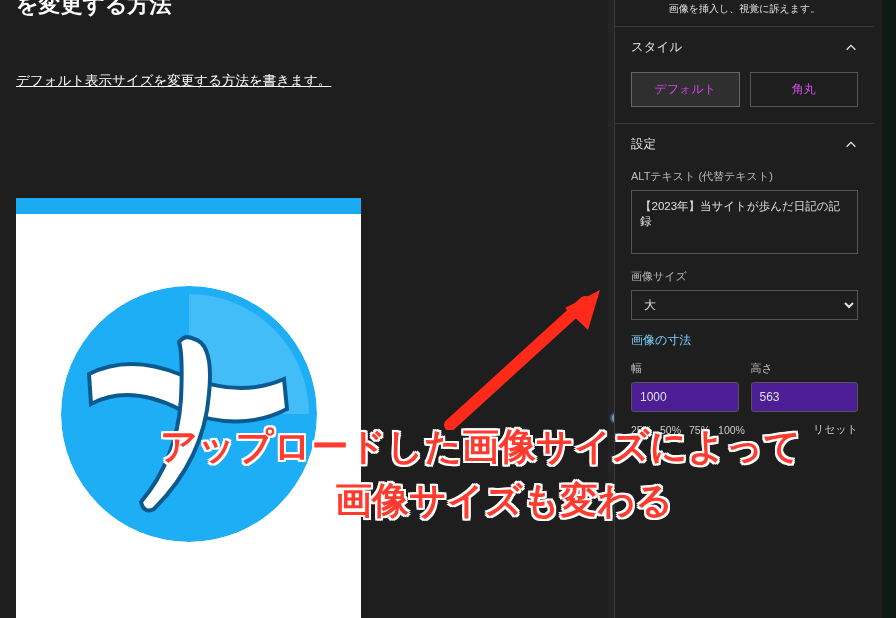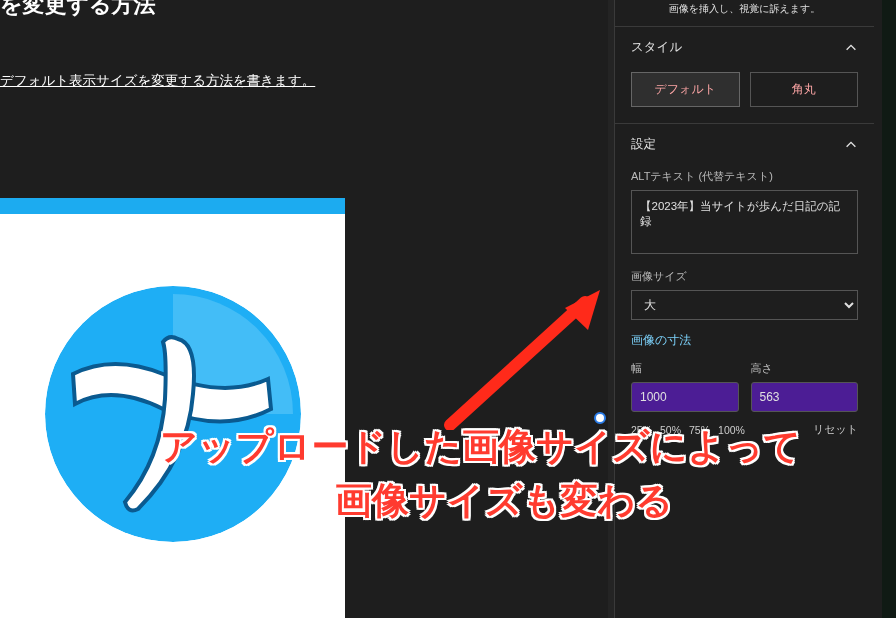--- a/index.html
+++ b/index.html
@@ -7,21 +7,21 @@
     width: 896px;
     height: 618px;
     background: #1e1e1e;
     font-family: -apple-system, "Segoe UI", "Hiragino Sans", "Meiryo", sans-serif;
     color: #e0e0e0;
     overflow: hidden;
     position: relative;
   }
   .main-area {
     position: absolute;
-    left: 0;
+    left: 16px;
     top: 0;
     width: 600px;
     height: 618px;
   }
   .title-frag {
     position: absolute;
     top: -10px;
     left: 0;
     color: #fff;
     font-size: 22px;
@@ -120,21 +120,21 @@
   .style-row {
     display: flex;
     gap: 10px;
   }
   .style-btn {
     flex: 1;
     padding: 8px 8px;
     text-align: center;
     border: 1px solid #555;
     background: transparent;
-    color: #fca5a5;
+    color: #d946ef;
     font-size: 12px;
     cursor: pointer;
   }
   .style-btn.active {
     background: #2f2f2f;
     border-color: #666;
   }
   .field-label {
     color: #bbb;
     font-size: 11px;

